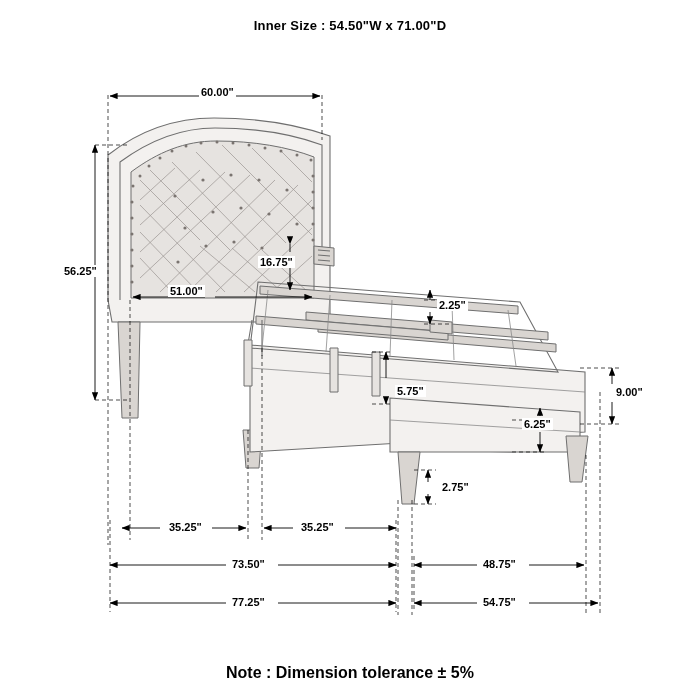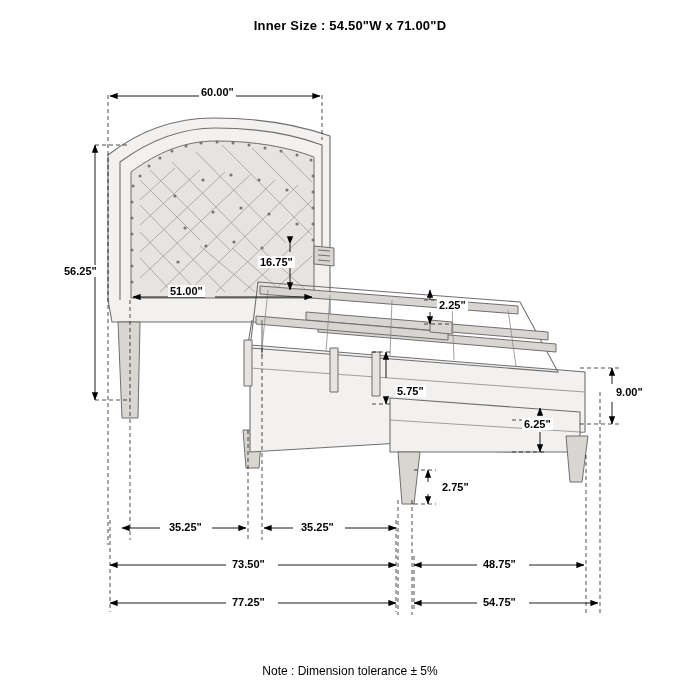--- a/index.html
+++ b/index.html
@@ -29,22 +29,22 @@
     font-size: 13px;
     font-weight: bold;
     letter-spacing: 0.2px;
   }
   .footnote {
     position: absolute;
     top: 664px;
     left: 0;
     width: 700px;
     text-align: center;
-    font-size: 12px;
-    font-weight: normal;
+    font-size: 16px;
+    font-weight: bold;
   }
   .dimlabel {
     position: absolute;
     font-size: 11px;
     font-weight: bold;
     white-space: nowrap;
     background: #ffffff;
     padding: 0 2px;
     line-height: 12px;
   }

